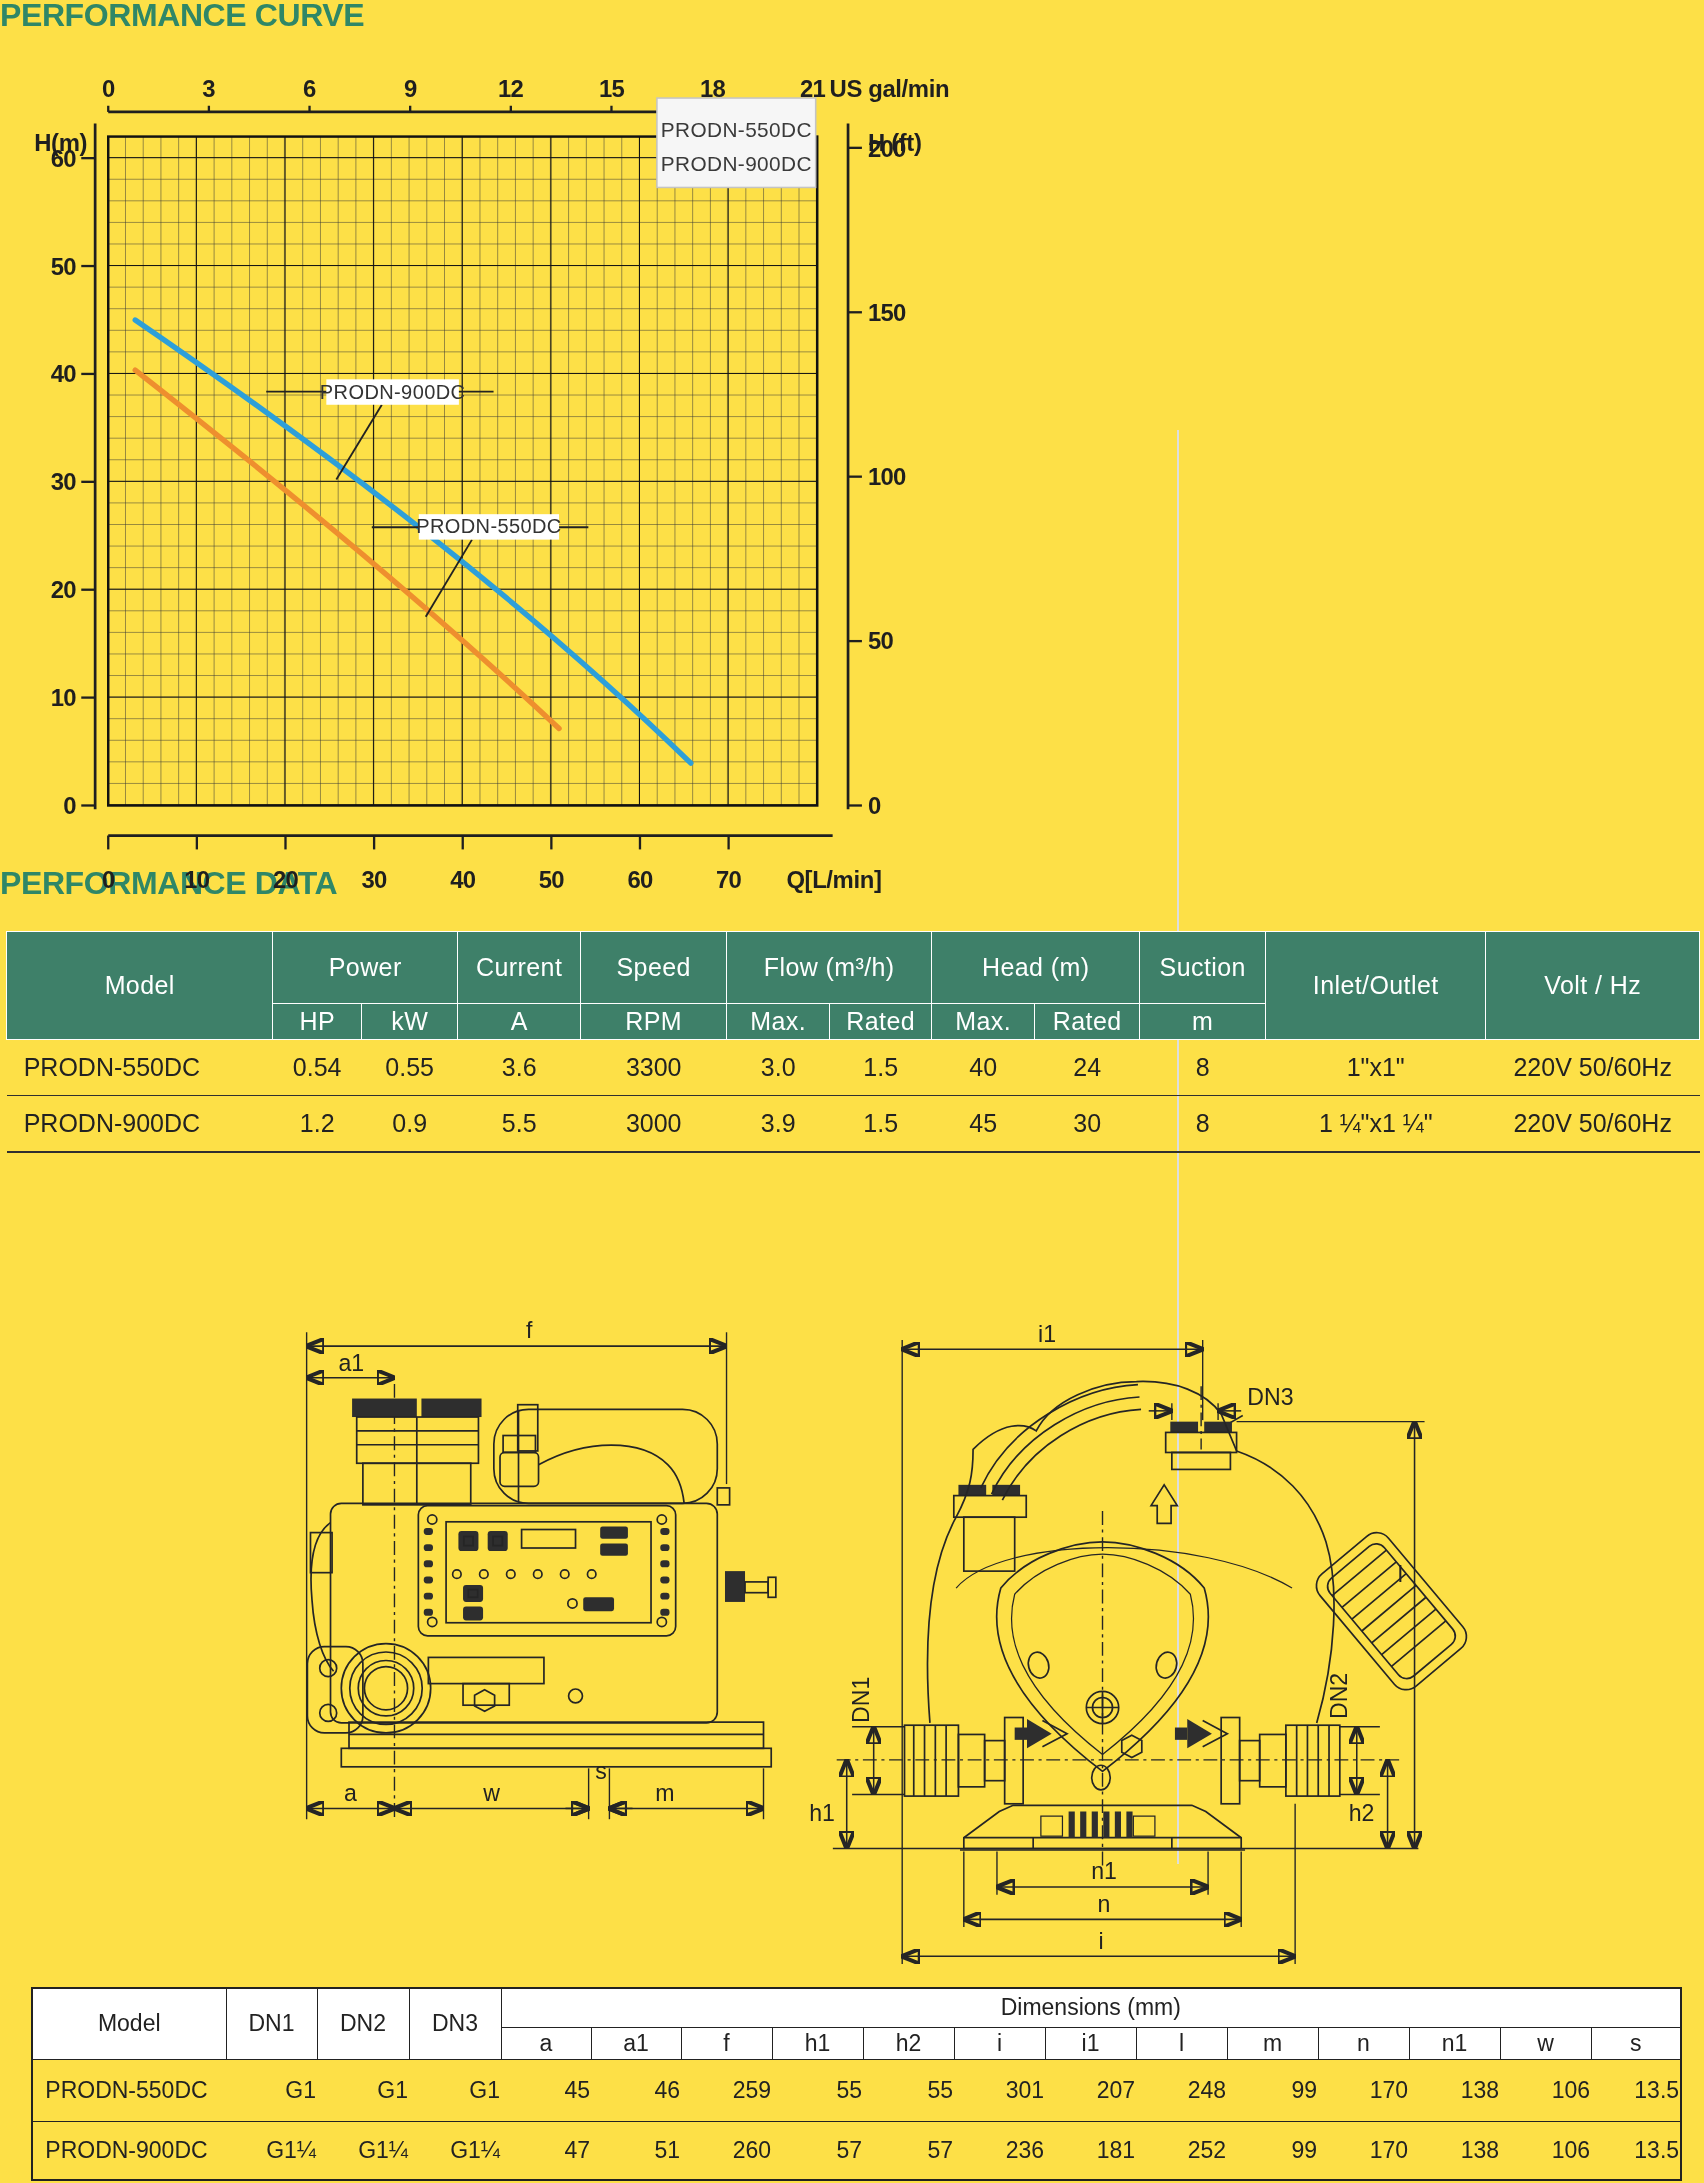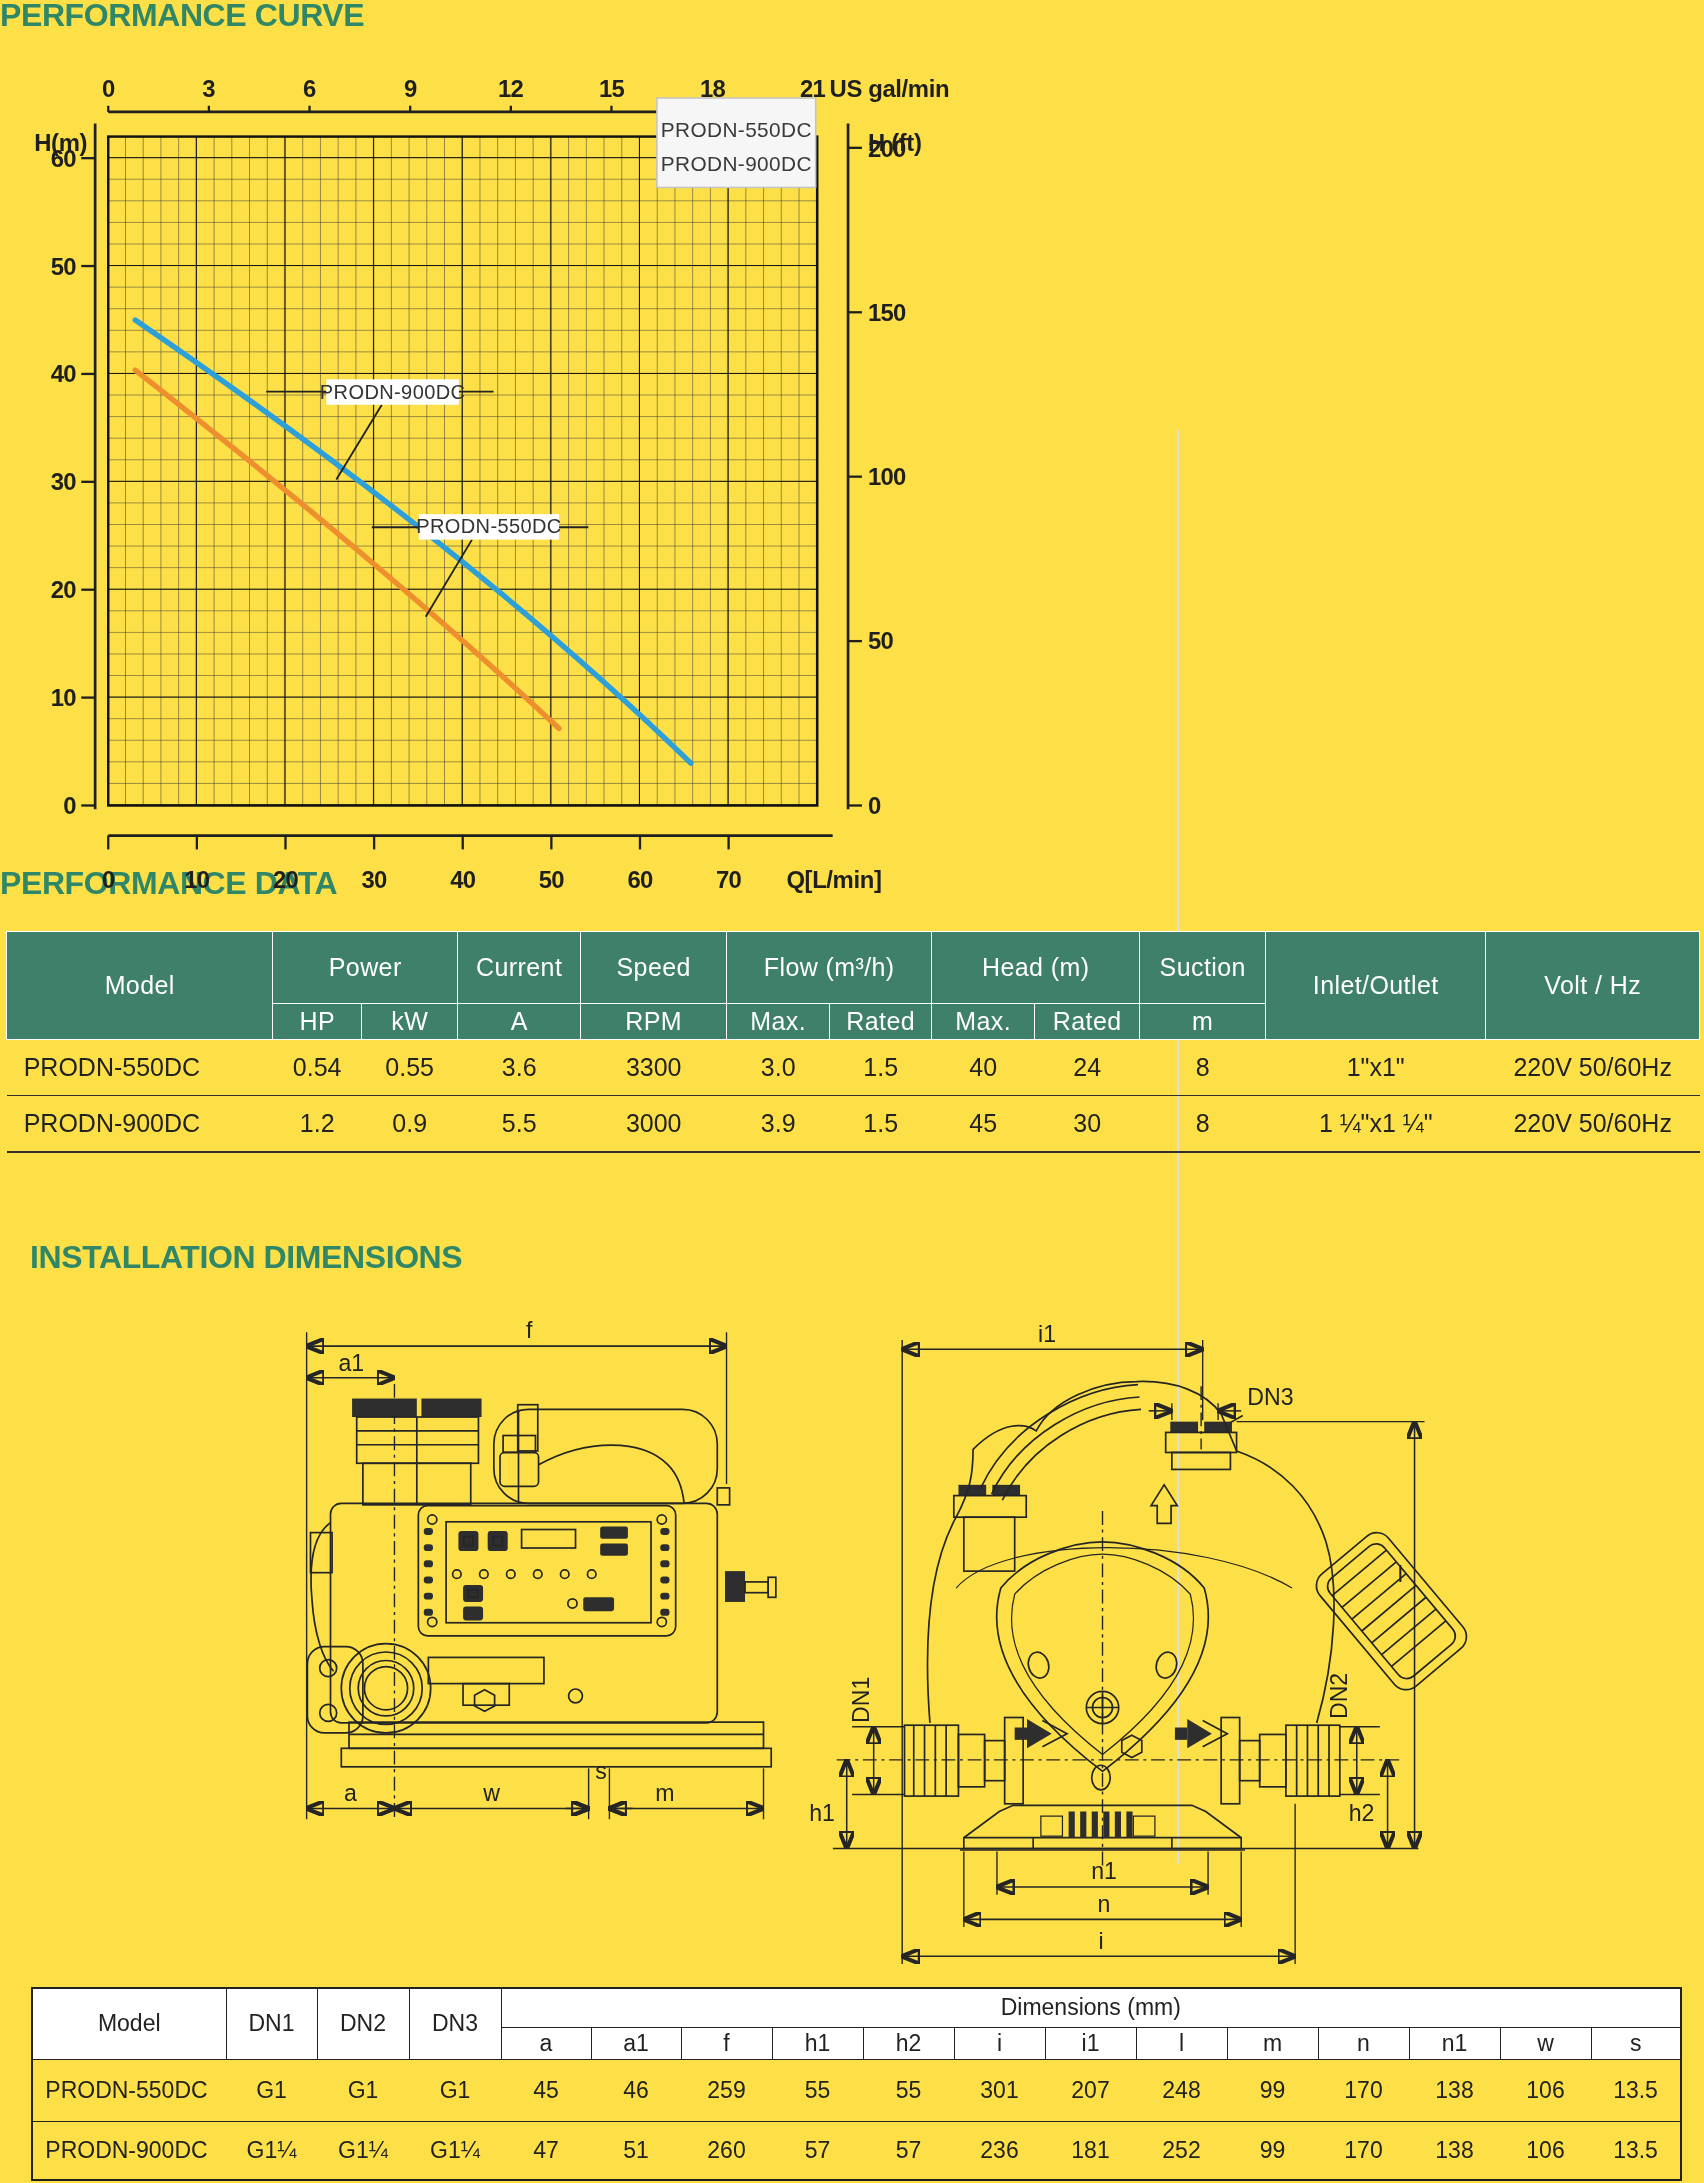--- a/index.html
+++ b/index.html
@@ -17,21 +17,21 @@
   
   table{border-collapse:collapse;table-layout:fixed;position:absolute;}
   .perf{left:6.2px;top:931px;width:1692px;font-size:25px;}
   .perf th{background:#3E8069;color:#fff;font-weight:400;border:1.5px solid #fff;letter-spacing:0.4px;}
   .perf td{text-align:center;border:none;}
   .perf tr.r1 td{border-bottom:1.5px solid #2f2f2f;}
   .perf tr.r2 td{border-bottom:2.3px solid #2f2f2f;}
   .perf .mcol{text-align:left;padding-left:17px;}
   .dims{left:31px;top:1987px;width:1648px;font-size:23px;}
   .dims th{font-weight:400;border:1.5px solid #222;background:#fff;}
-  .dims td{text-align:center;border:none;}
+  .dims td{text-align:right;border:none;}
   .dims{border:2.3px solid #222;}
   .dims tr.r1 td{border-bottom:1.5px solid #222;}
   .dims .mcol{text-align:left;padding-left:12.3px;}
 
   
   .dwg path,.dwg line,.dwg rect,.dwg circle,.dwg ellipse,.dwg polygon,.dwg polyline
       {stroke:#252525;fill:none;stroke-width:2.2;}
   .dwg .dim{stroke-width:2;}
   .dwg .thin{stroke-width:1.6;}
   .dwg .dark{fill:#2e2e2e;stroke:none;}
@@ -41,21 +41,20 @@
 </style>
 </head>
 <body>
 
 <div class="page">
 
   <div class="artifact" style="left:1177px;top:430px;height:1434px;"></div>
 
   <div class="sec-title" style="left:0;top:-3.1px;">PERFORMANCE CURVE</div>
   <div class="sec-title" style="left:0;top:865px;">PERFORMANCE DATA</div>
-  <div class="sec-title" style="left:30px;top:1239px;">INSTALLATION DIMENSIONS</div>
 
   <svg style="position:absolute;left:0;top:31px;" width="964" height="971" viewBox="0 40 1250 1260">
     <defs>
       <pattern id="gmin" patternUnits="userSpaceOnUse" x="140" y="177" width="23" height="28">
         <path d="M23,0 V28 M0,28 H23" stroke="#333" stroke-width="1.3" fill="none"></path>
       </pattern>
       <pattern id="gmaj" patternUnits="userSpaceOnUse" x="140" y="65" width="115" height="140">
         <path d="M115,0 V140 M0,140 H115" stroke="#111" stroke-width="2.8" fill="none"></path>
       </pattern>
     </defs>

